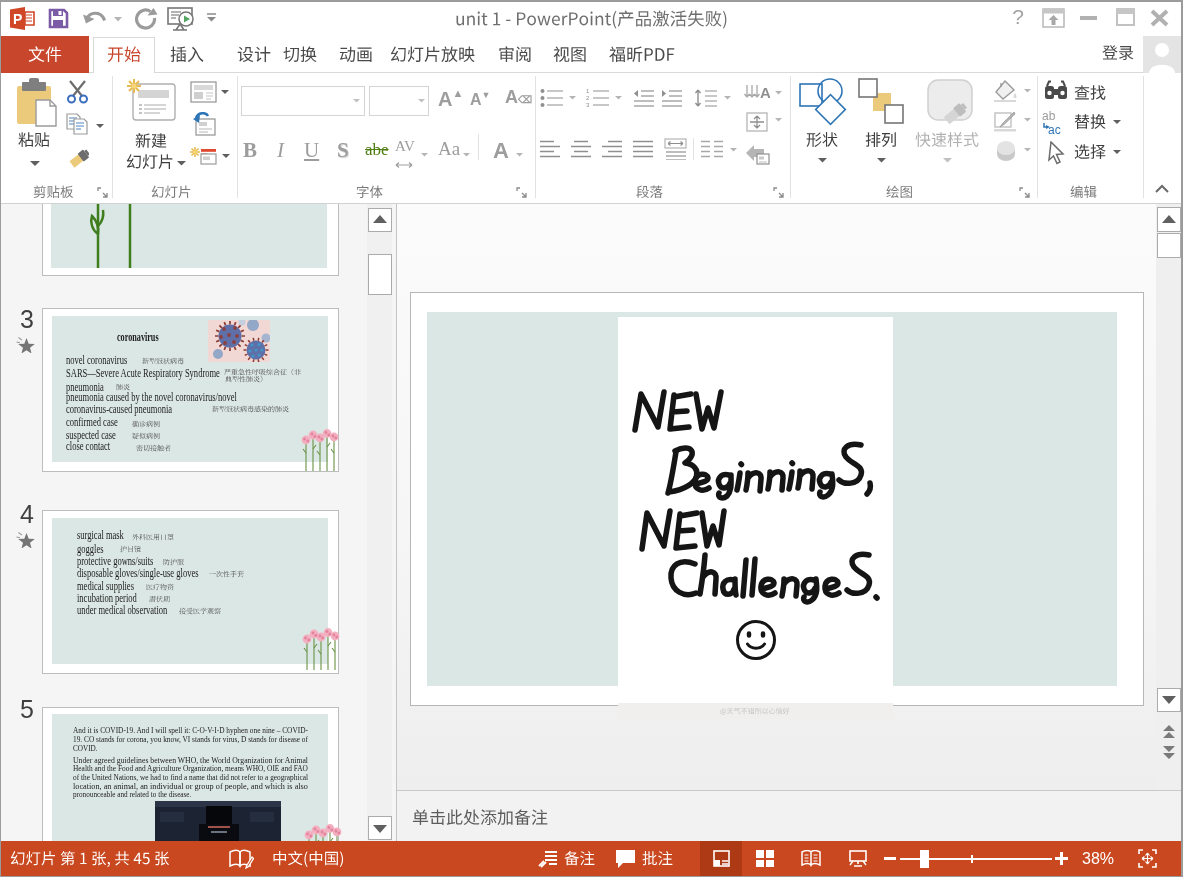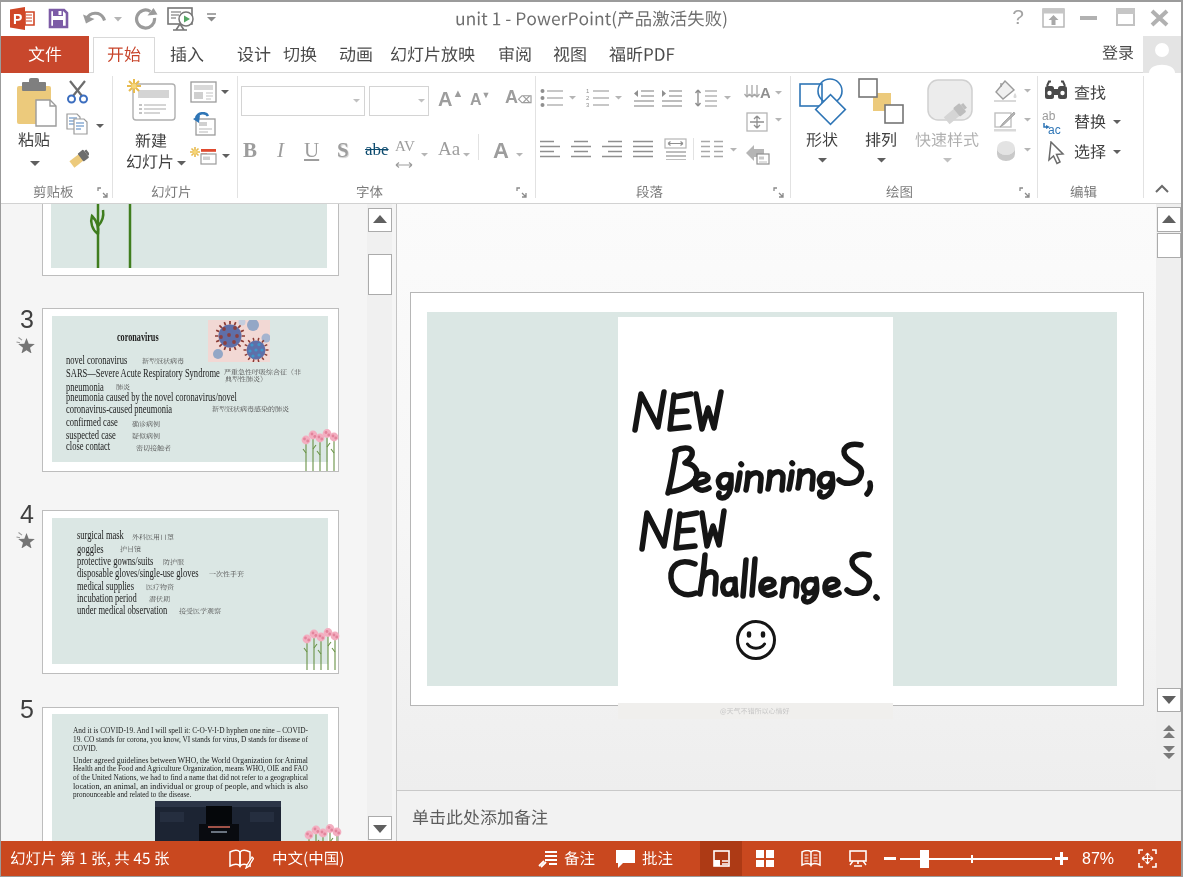--- a/index.html
+++ b/index.html
@@ -227,21 +227,21 @@
     <svg class="abs" style="left:417px;top:98px" width="9" height="6" viewBox="0 0 9 6">
       <path d="M1 1 l3.5 3.5 L8 1 z" fill="#c0c0c0"></path>
     </svg>
     <div class="abs" style="left:438px;top:87px;width:30px;height:26px;color:#9d9d9d;font-size:20px;font-weight:bold">A<span style="font-size:11px;vertical-align:9px">▲</span></div>
     <div class="abs" style="left:470px;top:90px;width:30px;height:26px;color:#9d9d9d;font-size:16px;font-weight:bold">A<span style="font-size:9px;vertical-align:7px">▼</span></div>
     <div class="abs" style="left:505px;top:87px;width:26px;height:26px;color:#9d9d9d;font-size:18px;font-weight:bold">A<span style="font-size:10px">⌫</span></div>
     <div class="abs" style="left:243px;top:138px;color:#9d9d9d;font-size:21px;font-weight:bold;font-family:'Liberation Serif'">B</div>
     <div class="abs" style="left:277px;top:138px;color:#9d9d9d;font-size:21px;font-style:italic;font-family:'Liberation Serif'">I</div>
     <div class="abs" style="left:304px;top:138px;color:#9d9d9d;font-size:21px;text-decoration:underline;font-family:'Liberation Serif'">U</div>
     <div class="abs" style="left:337px;top:138px;color:#9d9d9d;font-size:21px;font-weight:bold;font-family:'Liberation Serif';text-shadow:1px 1px 1px #ccc">S</div>
-    <div class="abs" style="left:365px;top:140px;color:#0c4a6e;font-size:17px;text-decoration:line-through;font-family:'Liberation Serif'">abe</div>
+    <div class="abs" style="left:365px;top:140px;color:#4d7c0f;font-size:17px;text-decoration:line-through;font-family:'Liberation Serif'">abe</div>
     <div class="abs" style="left:395px;top:138px;color:#9d9d9d;font-size:15px;font-family:'Liberation Serif'">AV<br><svg width="18" height="6" viewBox="0 0 18 6">
         <path d="M1 3 h16 M1 3 l3 -2.5 M1 3 l3 2.5 M17 3 l-3 -2.5 M17 3 l-3 2.5" stroke="#9d9d9d" stroke-width="1.2" fill="none"></path>
       </svg></div>
     <svg class="abs" style="left:420px;top:152px" width="9" height="6" viewBox="0 0 9 6">
       <path d="M1 1 l3.5 3.5 L8 1 z" fill="#b5b5b5"></path>
     </svg>
     <div class="abs" style="left:438px;top:138px;color:#9d9d9d;font-size:19px;font-family:'Liberation Serif'">Aa</div>
     <svg class="abs" style="left:462px;top:152px" width="9" height="6" viewBox="0 0 9 6">
       <path d="M1 1 l3.5 3.5 L8 1 z" fill="#b5b5b5"></path>
     </svg>
@@ -755,21 +755,21 @@
 <rect x="1" y="1" width="16" height="10" fill="none" stroke="#fff" stroke-width="1.6"></rect>
 <path d="M9 11 v3 M5 16 h8" stroke="#fff" stroke-width="1.6"></path>
 <path d="M4 11 l-3 4 M14 11 l3 4" stroke="#fff" stroke-width="1.4"></path>
 </svg>
     <div class="abs" style="left:884px;top:857px;width:12px;height:3px;background:#fff"></div>
     <div class="abs" style="left:900px;top:858px;width:152px;height:1.5px;background:#fff"></div>
     <div class="abs" style="left:971px;top:855px;width:1.5px;height:8px;background:#fff"></div>
     <div class="abs" style="left:920px;top:850px;width:9px;height:18px;background:#fff"></div>
     <div class="abs" style="left:1055px;top:857px;width:13px;height:3px;background:#fff"></div>
     <div class="abs" style="left:1055.5px;top:852px;width:3px;height:13px;background:#fff;margin-left:4.5px"></div>
-    <div class="abs" style="left:1082px;top:850px;width:46px;color:#fff;font-size:16px;font-family:'Liberation Sans'">87%</div>
+    <div class="abs" style="left:1082px;top:850px;width:46px;color:#fff;font-size:16px;font-family:'Liberation Sans'">38%</div>
     <svg class="abs" style="left:1138px;top:849px" width="19" height="19" viewBox="0 0 19 19">
 <path d="M1 5 V1 H5 M14 1 h4 v4 M18 14 v4 h-4 M5 18 H1 v-4" fill="none" stroke="#fff" stroke-width="1.6"></path>
 <path d="M9.5 4 v11 M4 9.5 h11 M9.5 4 l-2 2.5 M9.5 4 l2 2.5 M9.5 15 l-2 -2.5 M9.5 15 l2 -2.5 M4 9.5 l2.5 -2 M4 9.5 l2.5 2 M15 9.5 l-2.5 -2 M15 9.5 l-2.5 2" stroke="#fff" stroke-width="1.2" fill="none"></path>
 </svg>
     <div class="abs" style="left:0;top:0;width:1183px;height:2px;background:#9b9b9b"></div>
     <div class="abs" style="left:0;top:0;width:1px;height:877px;background:#9b9b9b"></div>
     <div class="abs" style="left:1181px;top:0;width:2px;height:877px;background:#9b9b9b"></div>
     <div class="abs" style="left:0;top:876px;width:1183px;height:1px;background:#9b9b9b"></div>
   </div>
 </body></html>

